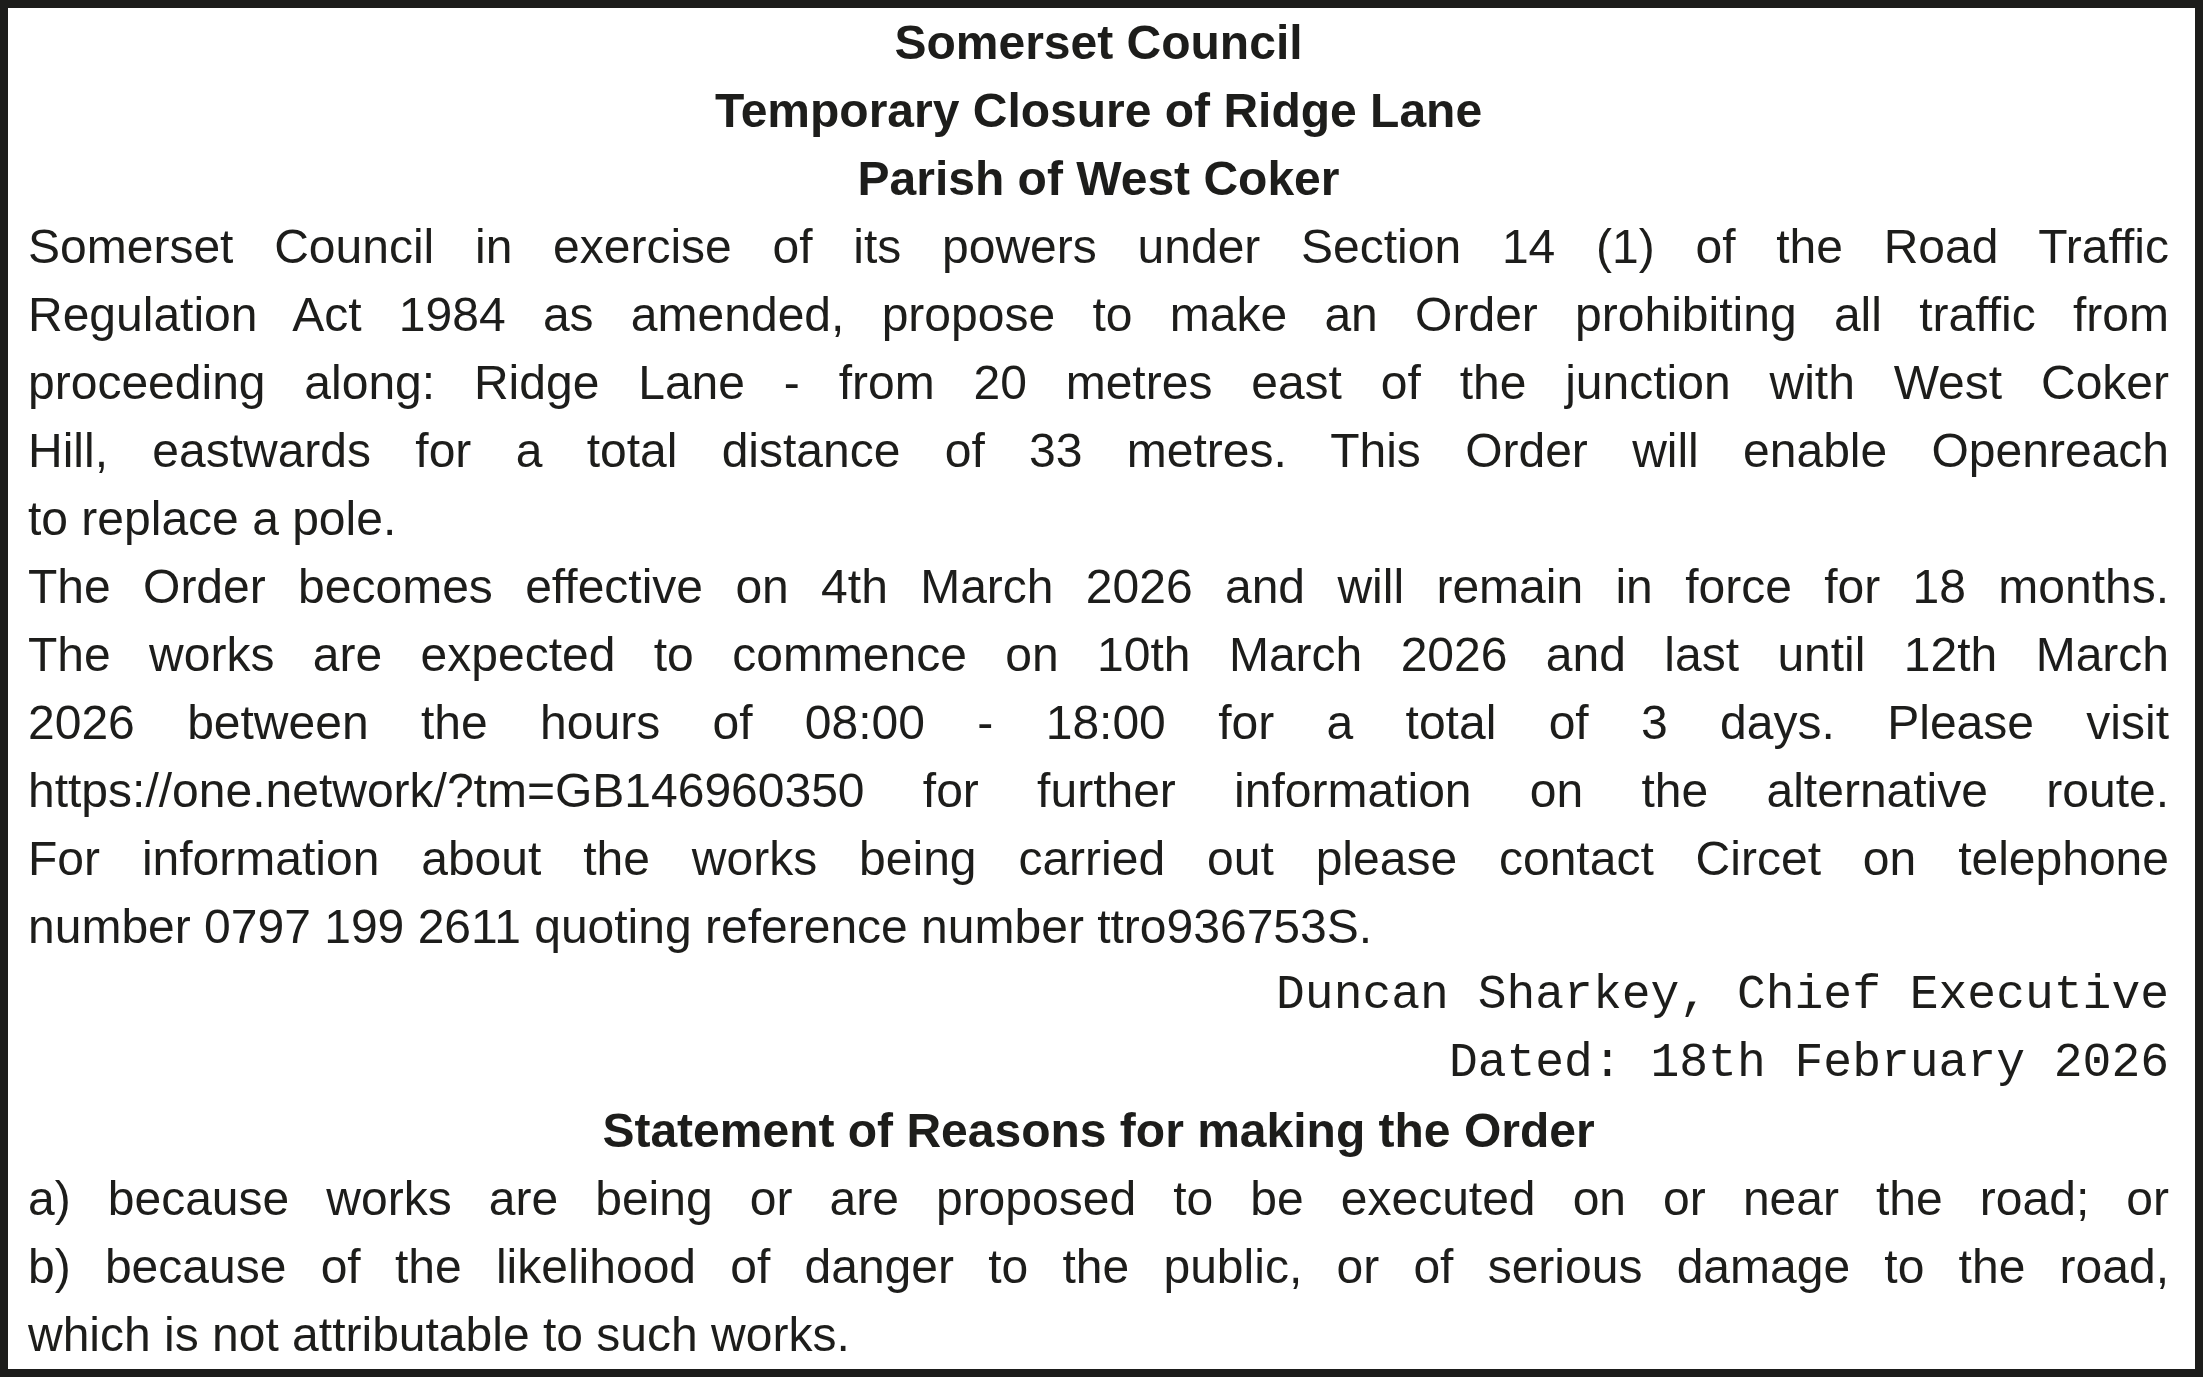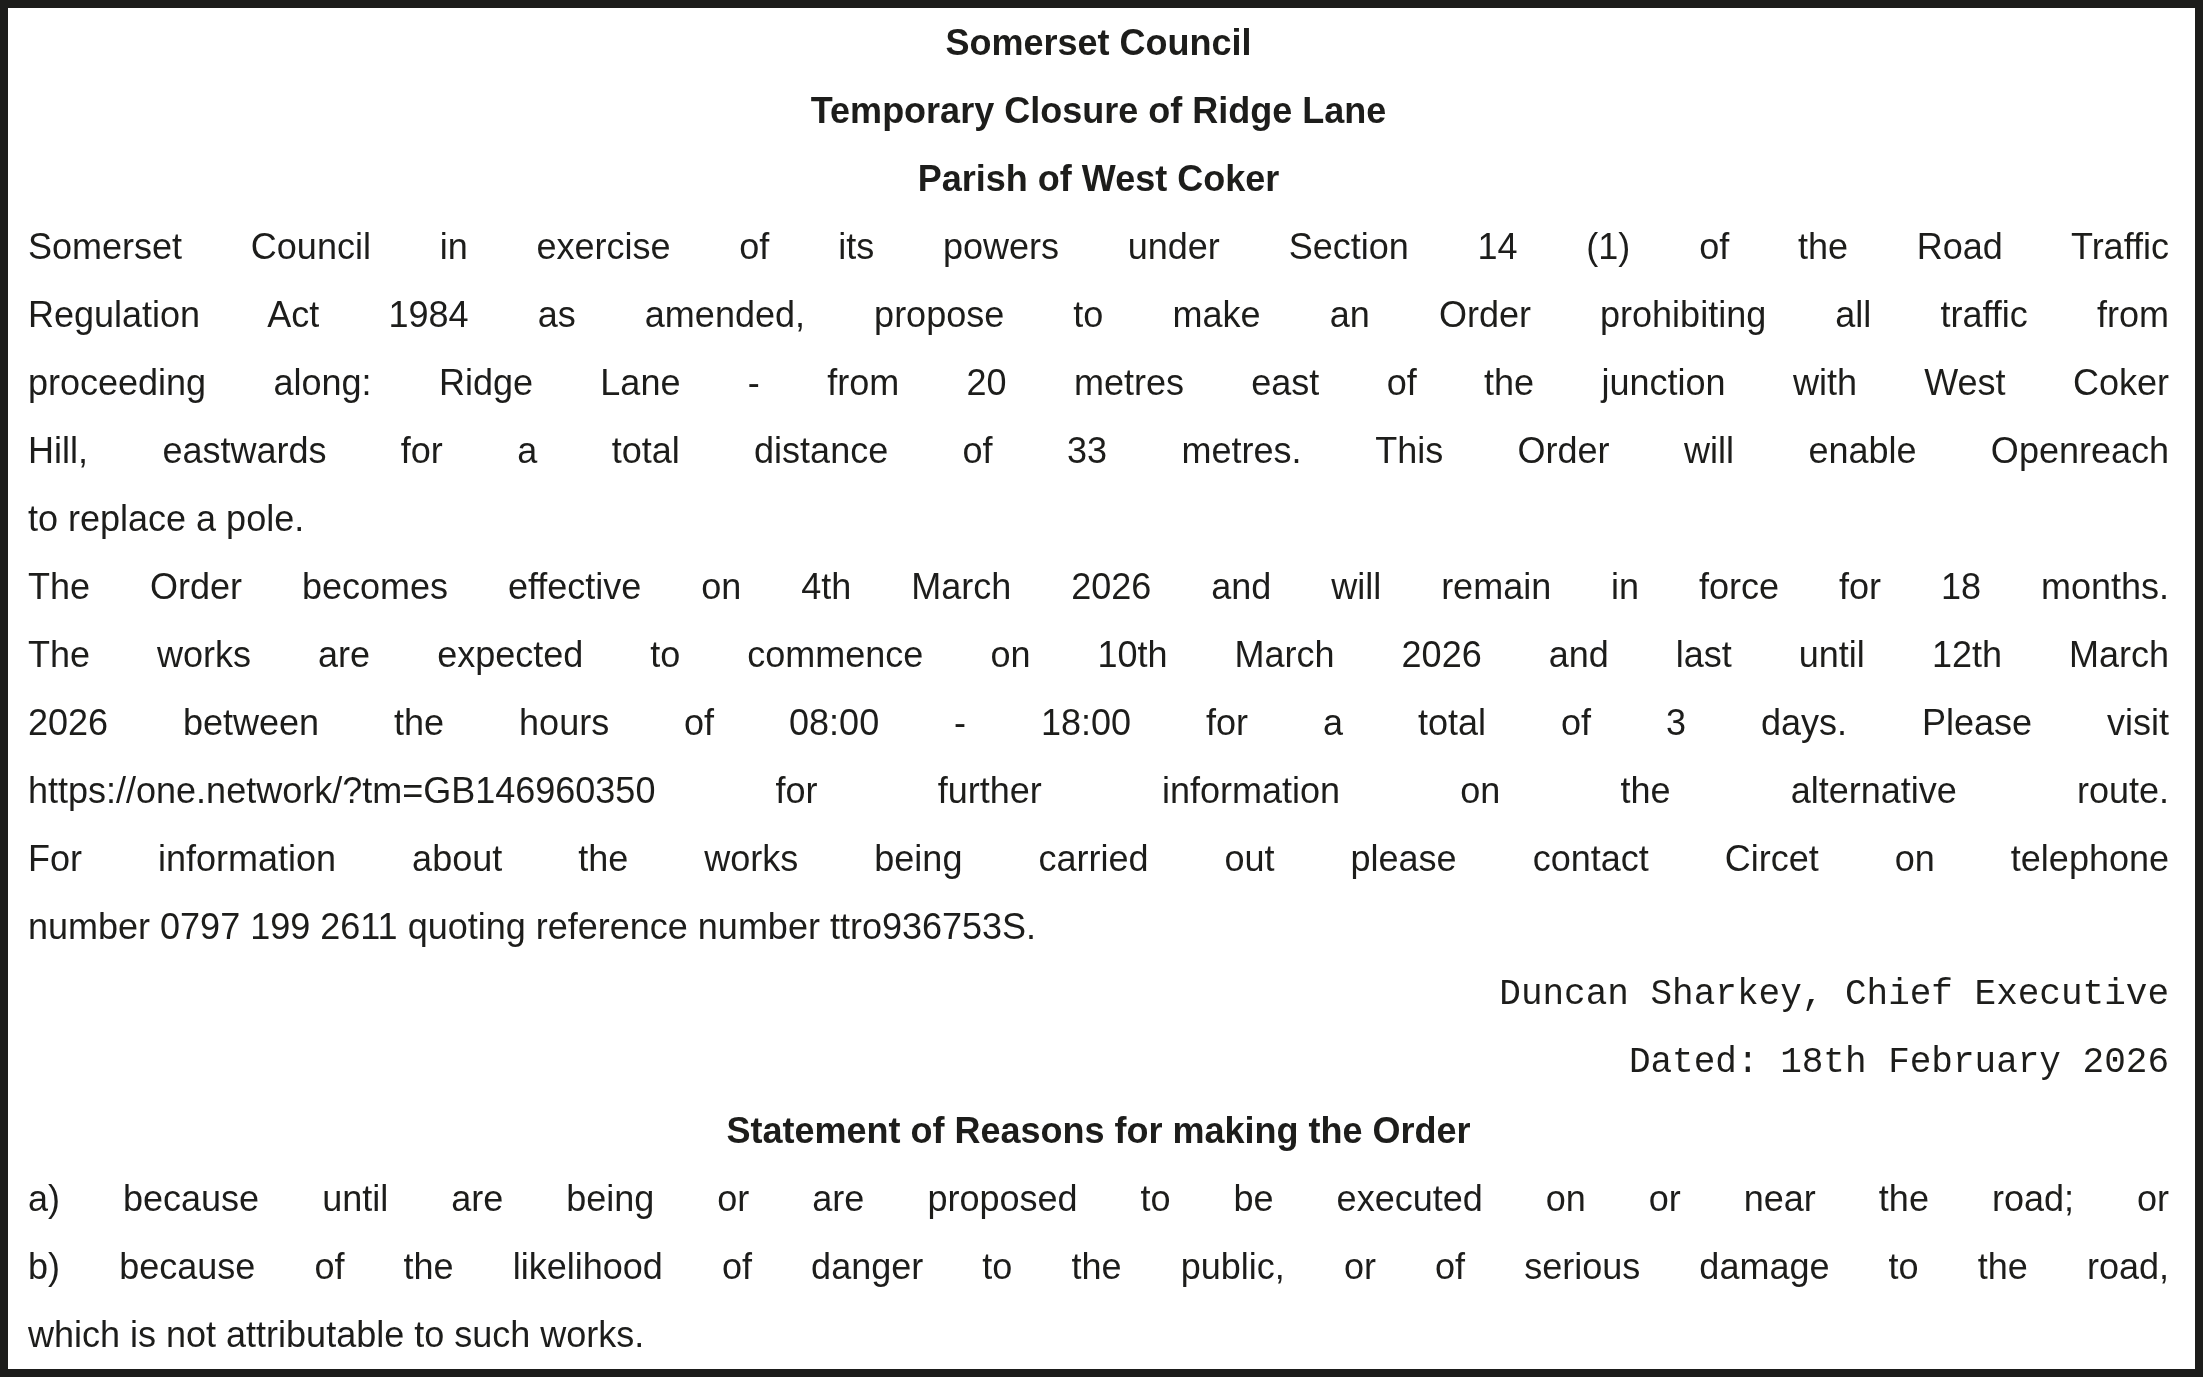--- a/index.html
+++ b/index.html
@@ -7,21 +7,21 @@
     background: #ffffff;
     font-family: "Liberation Sans", "DejaVu Sans", sans-serif;
   }
   .page {
     width: 2203px;
     height: 1377px;
     background: #ffffff;
     border: 8px solid #1d1d1b;
     padding: 1px 26px 0 20px;
     color: #1d1d1b;
-    font-size: 36px;
+    font-size: 48px;
     overflow: hidden;
   }
   .line {
     display: block;
     line-height: 68px;
     height: 68px;
     white-space: normal;
   }
   
   .just {
@@ -60,17 +60,17 @@
     <div class="line just">2026 between the hours of 08:00 - 18:00 for a total of 3 days. Please visit</div>
     <div class="line just">https://one.network/?tm=GB146960350 for further information on the alternative route.</div>
     <div class="line just">For information about the works being carried out please contact Circet on telephone</div>
     <div class="line par-end">number 0797 199 2611 quoting reference number ttro936753S.</div>
   </div>
 
   <div class="line right">Duncan Sharkey, Chief Executive</div>
   <div class="line right">Dated: 18th February 2026</div>
 
   <div class="line center">Statement of Reasons for making the Order</div>
-  <div class="line just">a) because until are being or are proposed to be executed on or near the road; or</div>
+  <div class="line just">a) because works are being or are proposed to be executed on or near the road; or</div>
   <div class="line just">b) because of the likelihood of danger to the public, or of serious damage to the road,</div>
   <div class="line par-end">which is not attributable to such works.</div>
 
 </div>
 
 </body></html>

